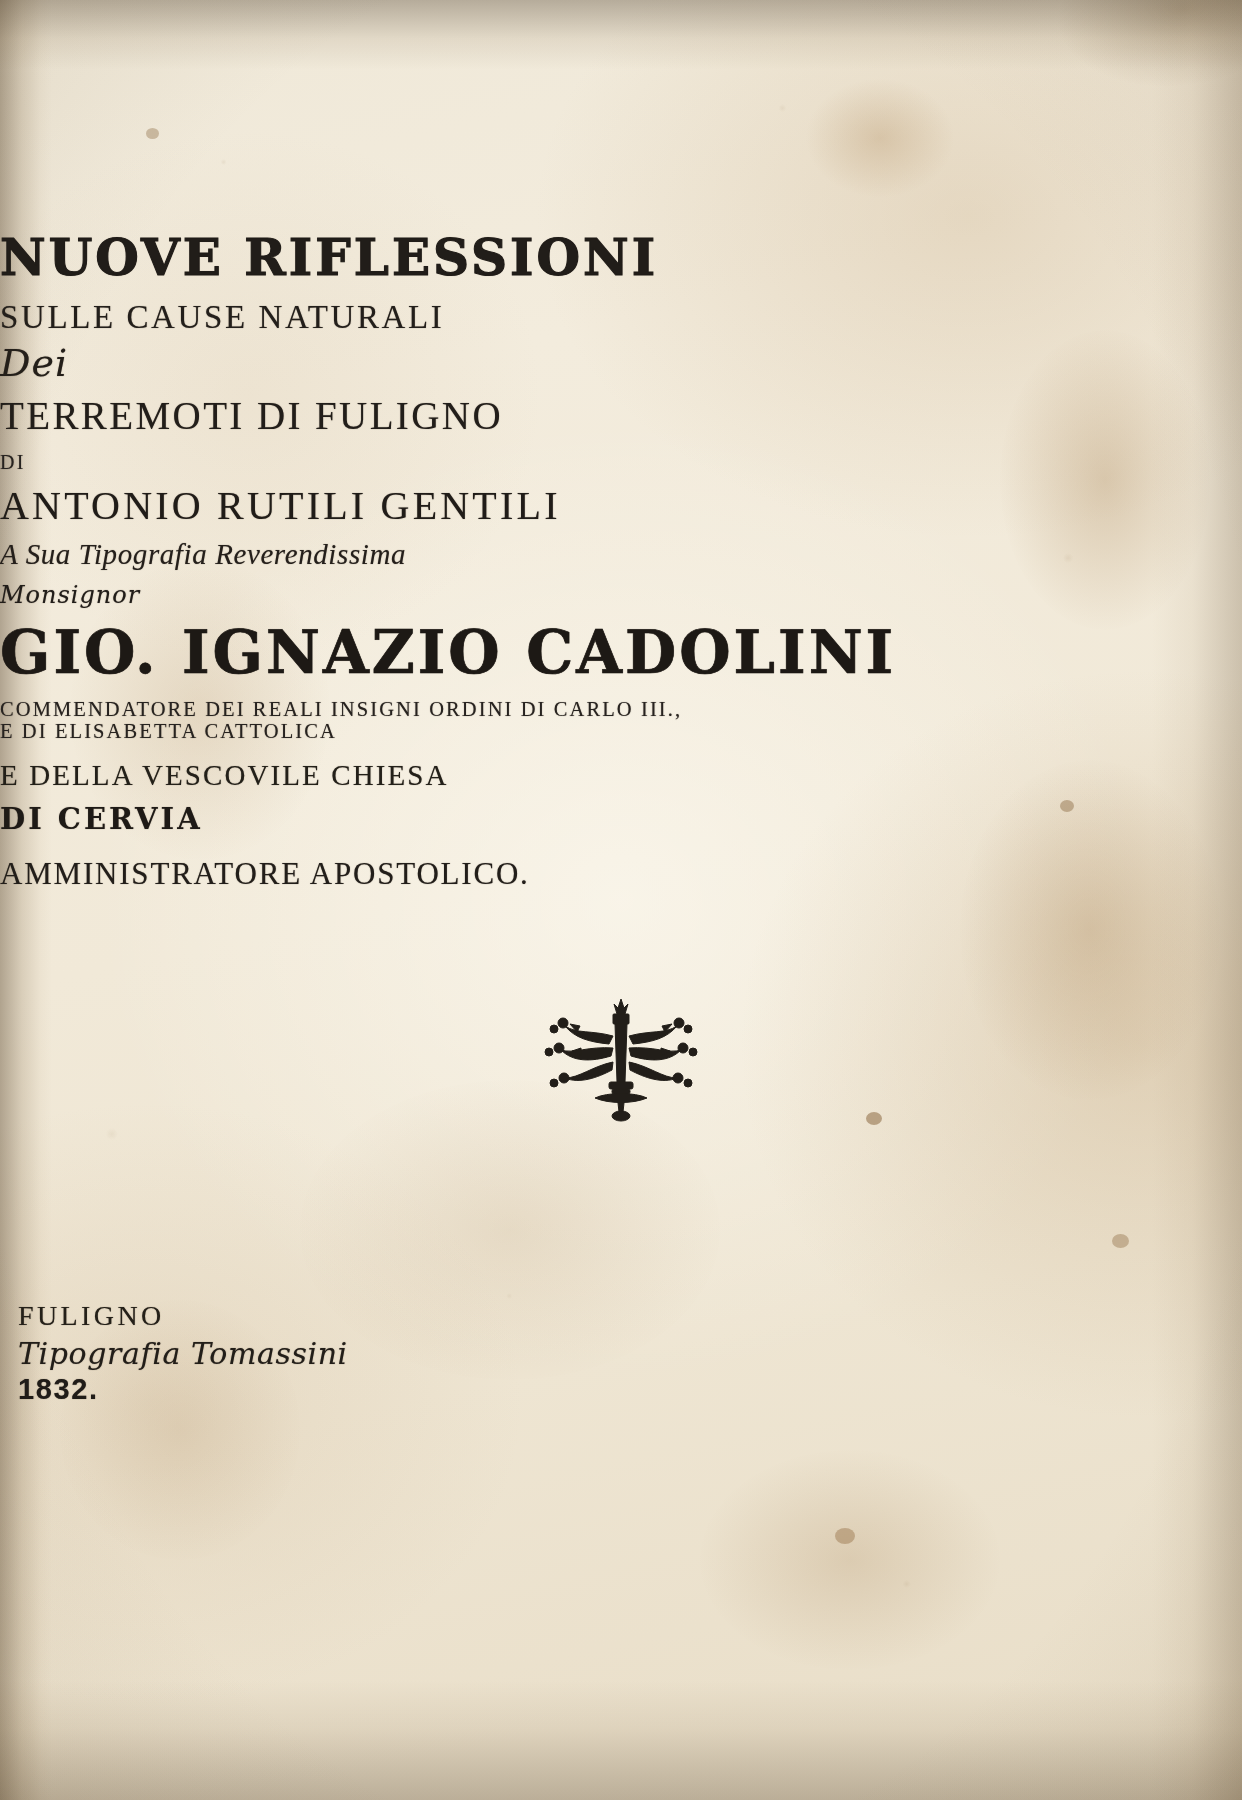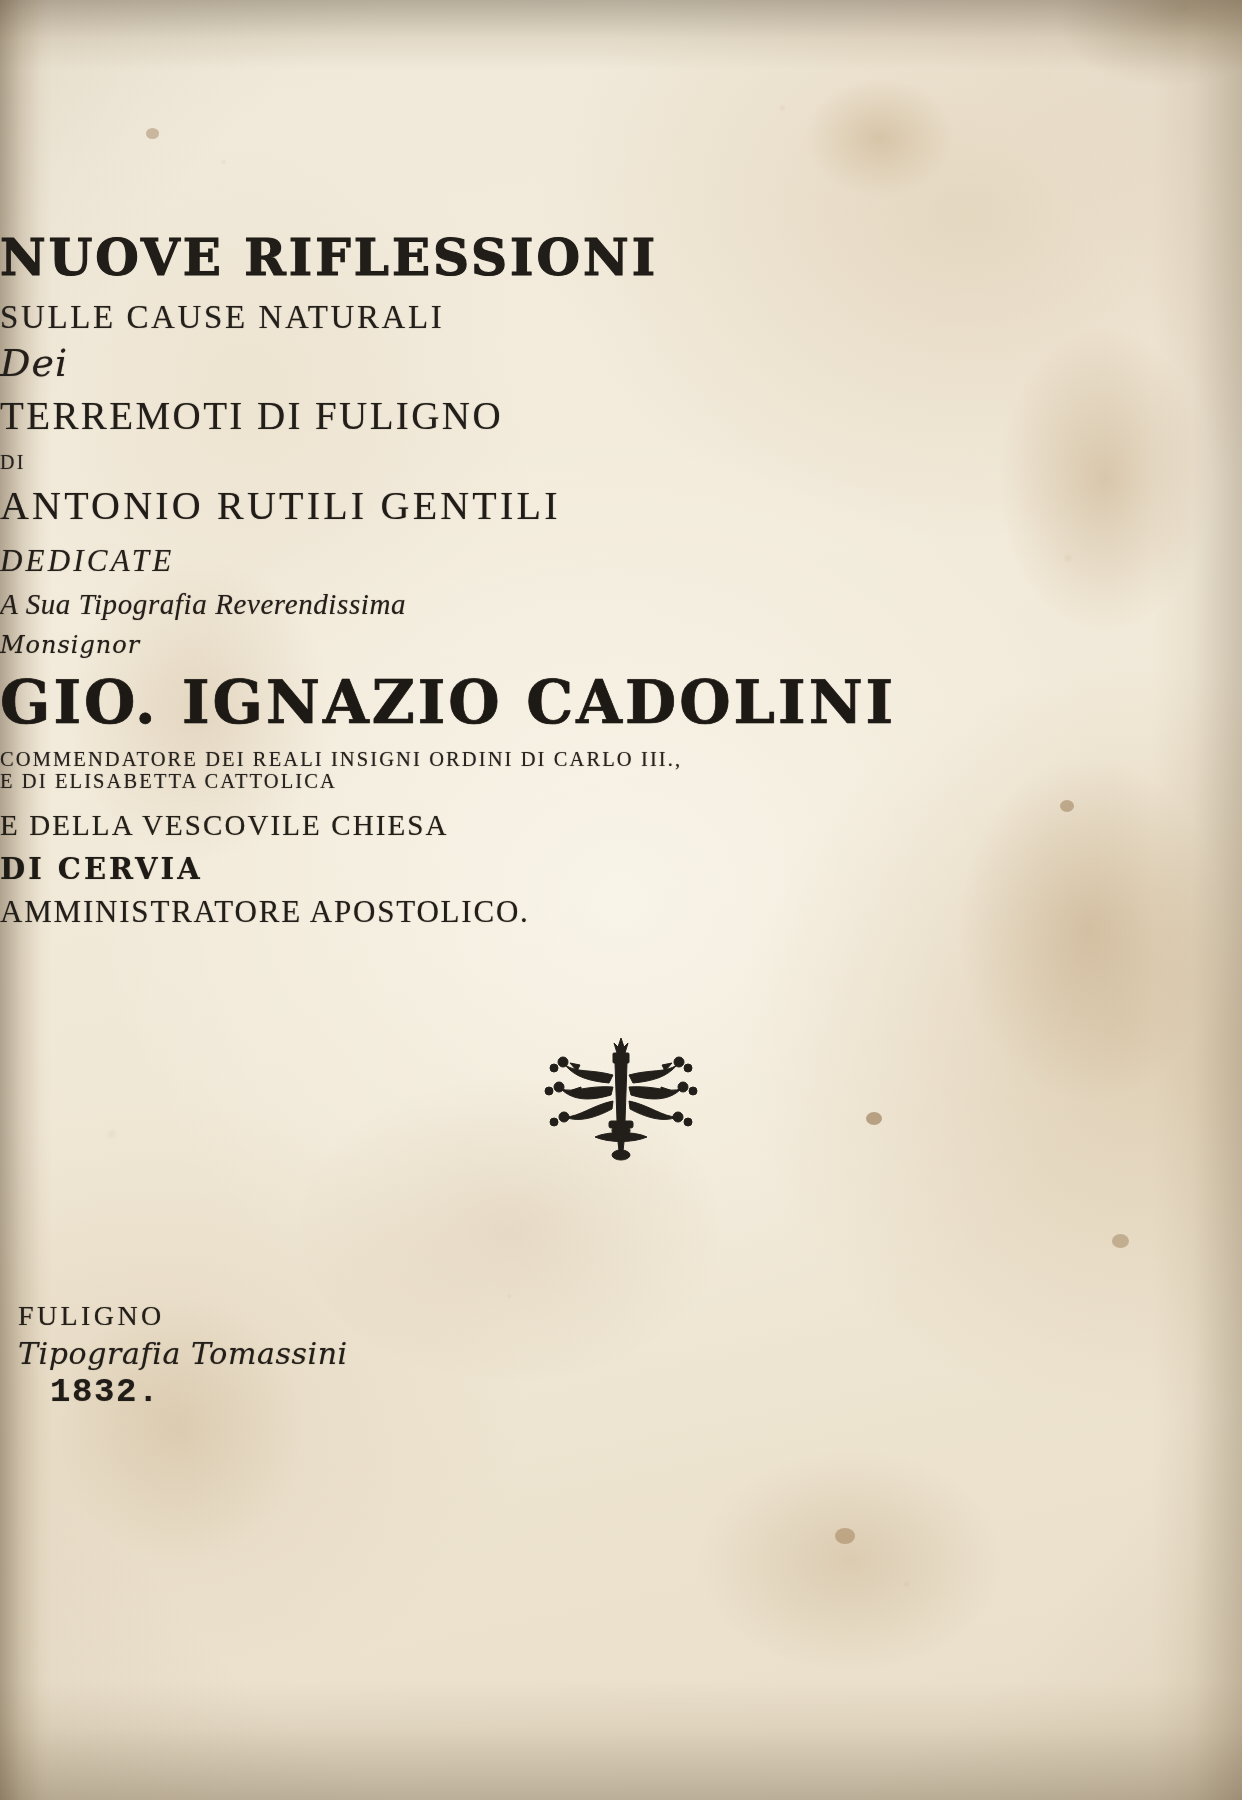--- a/index.html
+++ b/index.html
@@ -208,21 +208,21 @@
   }
   .t-cervia {
     margin-top: 14px;
     font-family: "DejaVu Serif", serif;
     font-weight: 700;
     font-size: 29px;
     letter-spacing: 3px;
     color: #1e1a16;
   }
   .t-amministratore {
-    margin-top: 12px;
+    margin-top: 24px;
     font-family: "Liberation Serif", serif;
     font-size: 31px;
     letter-spacing: 1.8px;
     color: #221e1a;
   }
 
   
   .ornament {
     margin-top: 96px;
     display: flex;
@@ -246,26 +246,25 @@
   .t-printer {
     margin-top: 4px;
     font-family: "DejaVu Serif", serif;
     font-style: italic;
     font-size: 30px;
     letter-spacing: 0.6px;
     color: #221e19;
   }
   .t-year {
     margin-top: 2px;
-    font-family: Liberation Mono, monospace;
-    font-weight: 700;
-    font-size: 34px;
+    font-family: Liberation Sans, sans-serif;
+    font-weight: 700;
+    font-size: 29px;
     letter-spacing: 1.6px;
     color: #201c18;
-    margin-left: 32px;
   }
 
   
   .texture {
     position: absolute;
     inset: 0;
     pointer-events: none;
     opacity: 0.5;
     background:
       radial-gradient(circle 3px at 18% 9%,  rgba(150,120,80,0.22), rgba(0,0,0,0) 100%),
@@ -303,21 +302,20 @@
   <div class="vignette"></div>
 
   <div class="content">
 
     <div class="line t-main ink">NUOVE RIFLESSIONI</div>
     <div class="line t-sub1 ink">SULLE CAUSE NATURALI</div>
     <div class="line t-dei ink">Dei</div>
     <div class="line t-sub2 ink">TERREMOTI DI FULIGNO</div>
     <div class="line t-di ink">DI</div>
     <div class="line t-author ink">ANTONIO RUTILI GENTILI</div>
-    <div class="line t-dedicate ink">DEDICATE</div>
     <div class="line t-excellenza ink">A Sua Tipografia Reverendissima</div>
     <div class="line t-monsignor ink">Monsignor</div>
     <div class="line t-cadolini ink">GIO. IGNAZIO CADOLINI</div>
     <div class="line t-orders1 ink">COMMENDATORE DEI REALI INSIGNI ORDINI DI CARLO III.,</div>
     <div class="line t-orders2 ink">E DI ELISABETTA CATTOLICA</div>
     <div class="line t-chiesa ink">E DELLA VESCOVILE CHIESA</div>
     <div class="line t-cervia ink">DI CERVIA</div>
     <div class="line t-amministratore ink">AMMINISTRATORE APOSTOLICO.</div>
 
     <div class="ornament">

